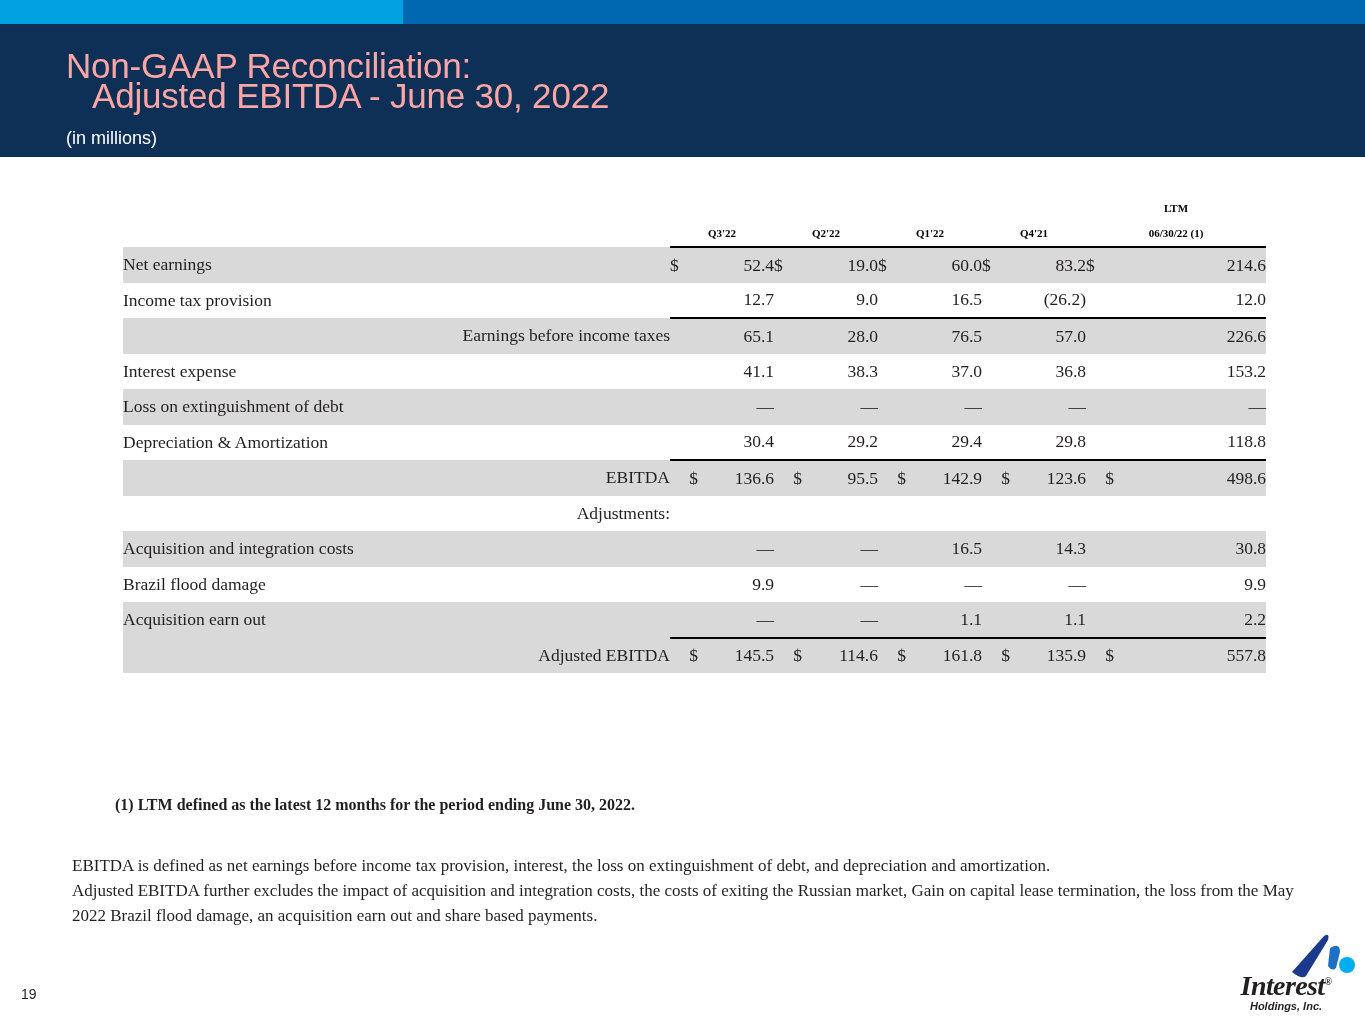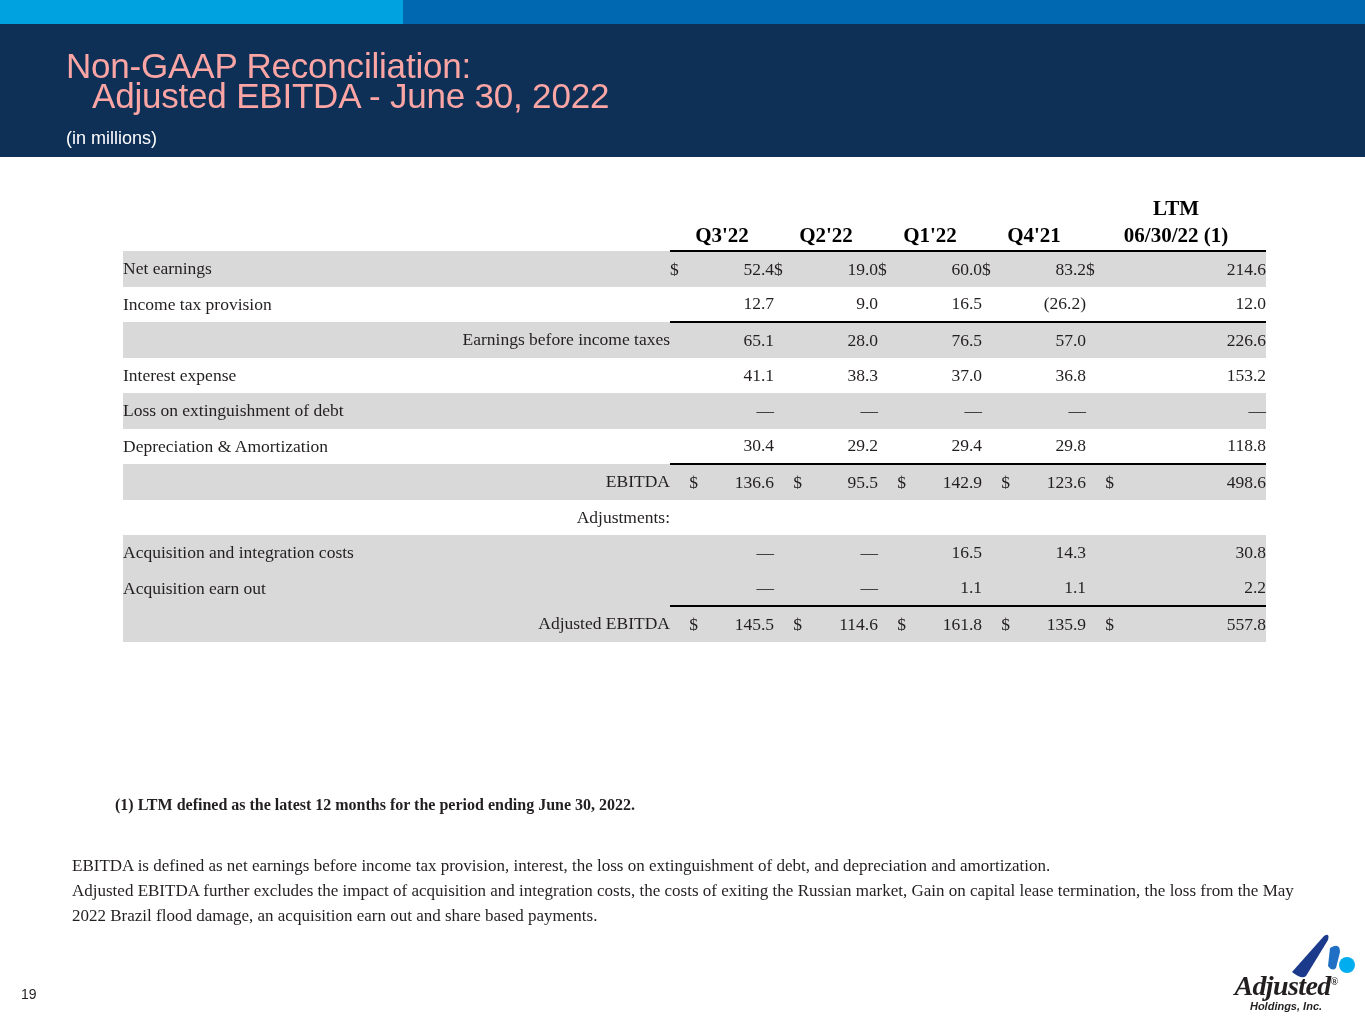--- a/index.html
+++ b/index.html
@@ -84,21 +84,21 @@
   
   col.c-label { width: 547px; }
   col.c-cur   { width: 28px; }
   col.c-val   { width: 76px; }
   col.c-cur-l { width: 28px; }
   col.c-val-l { width: 152px; }
 
   
   #fin-table thead th {
     font-weight: bold;
-    font-size: 21px;
+    font-size: 11px;
     text-align: center;
     height: 23px;
     padding-bottom: 2px;
     color: #000;
   }
   th.hdr-top {
     vertical-align: bottom;
   }
   th.hdr-ltm-line1 {
     text-align: center;
@@ -367,20 +367,33 @@
         <td class="val">—</td>
         <td class="cur"></td>
         <td class="val">—</td>
         <td class="cur"></td>
         <td class="val">16.5</td>
         <td class="cur"></td>
         <td class="val">14.3</td>
         <td class="cur"></td>
         <td class="val">30.8</td>
       </tr>
+      <tr class="plain">
+        <td class="label indent">Brazil flood damage</td>
+        <td class="cur"></td>
+        <td class="val">9.9</td>
+        <td class="cur"></td>
+        <td class="val">—</td>
+        <td class="cur"></td>
+        <td class="val">—</td>
+        <td class="cur"></td>
+        <td class="val">—</td>
+        <td class="cur"></td>
+        <td class="val">9.9</td>
+      </tr>
       <tr class="shaded">
         <td class="label indent">Acquisition earn out</td>
         <td class="cur"></td>
         <td class="val">—</td>
         <td class="cur"></td>
         <td class="val">—</td>
         <td class="cur"></td>
         <td class="val">1.1</td>
         <td class="cur"></td>
         <td class="val">1.1</td>
@@ -411,15 +424,15 @@
 </div>
 
 <div id="page-number">19</div>
 
 <div id="logo">
   <svg class="spark-svg" width="66" height="46" viewBox="0 0 66 46">
     <path d="M2 40 L34 4 Q40 0 38 8 L16 44 Q12 48 2 40 Z" fill="#1B3A8C"></path>
     <path d="M40 16 Q50 10 50 20 L46 36 Q42 40 38 34 Z" fill="#1F6FC4"></path>
     <circle cx="57" cy="33" r="8" fill="#00AEEF"></circle>
   </svg>
-  <div class="wordmark"><span>Adjusted</span><span class="reg">®</span></div>
+  <div class="wordmark"><span>Interest</span><span class="reg">®</span></div>
   <div class="subwordmark">Holdings, Inc.</div>
 </div>
 
 </body></html>

